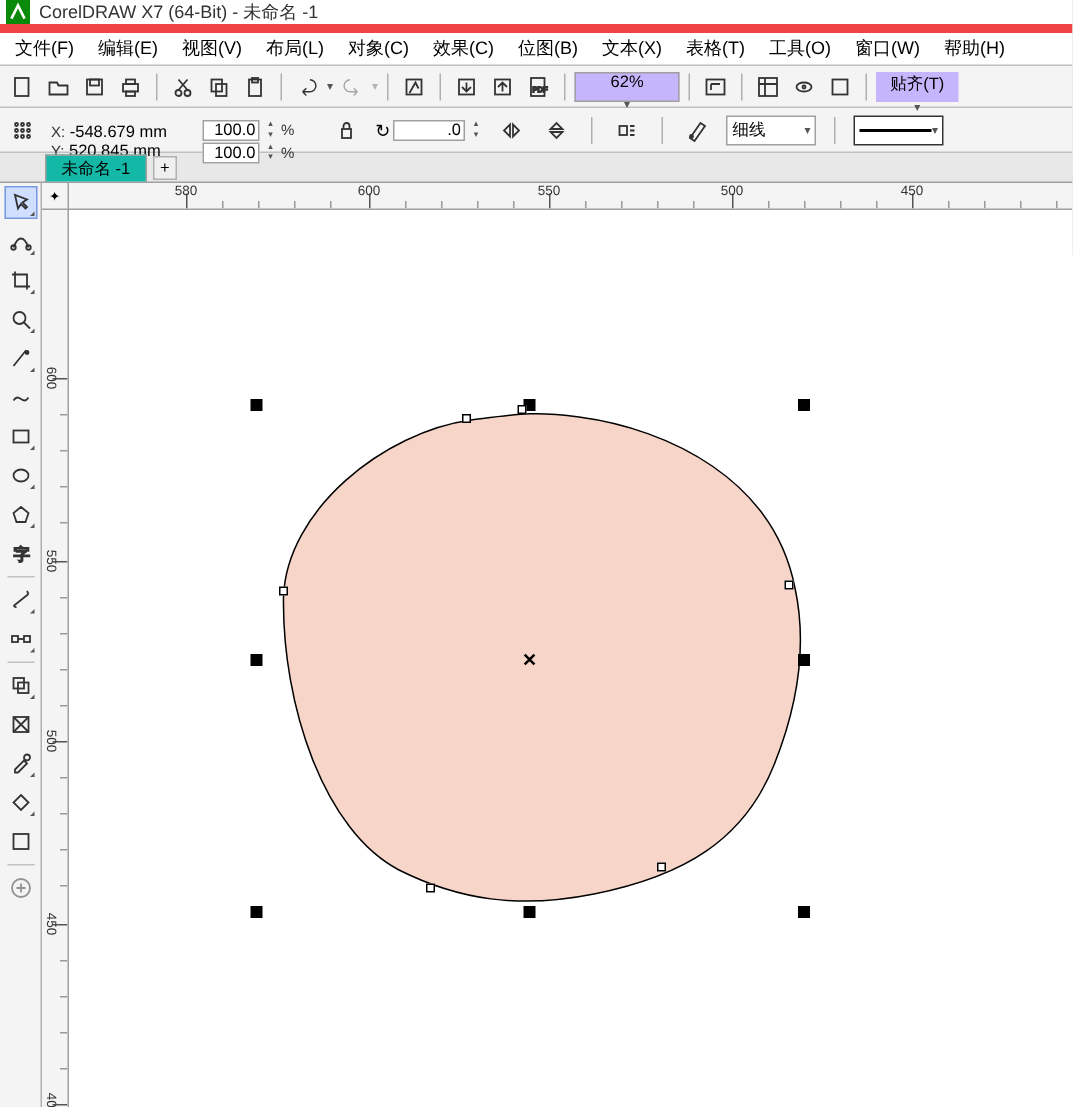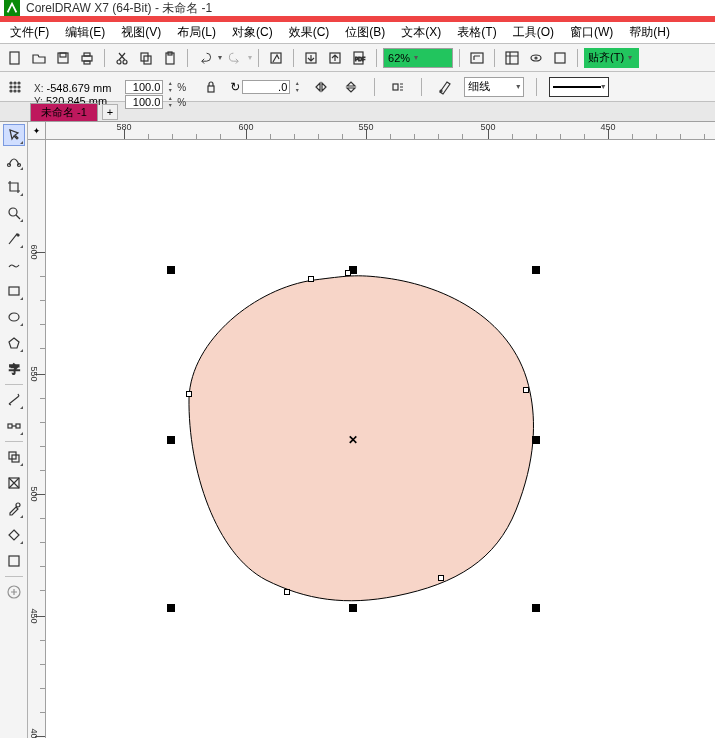--- a/index.html
+++ b/index.html
@@ -11,39 +11,39 @@
   .titlebar span.title-text { font-size: 12px; color: #333; }
   
   
   .menubar { height: 22px; background: #fff; display: flex; align-items: center; padding: 0 2px; border-bottom: 1px solid #c0c0c0; }
   .menubar .mitem { padding: 2px 8px; font-size: 12px; cursor: default; }
   
   
   .toolbar1 { height: 28px; background: #f4f4f4; display: flex; align-items: center; padding: 0 4px; gap: 2px; border-bottom: 1px solid #c0c0c0; }
   .tb-btn { width: 22px; height: 22px; display: inline-flex; align-items: center; justify-content: center; border: 1px solid transparent; }
   .tb-sep { width: 1px; height: 18px; background: #b0b0b0; margin: 0 4px; }
-  .tb-combo { height: 20px; font-size: 11px; border: 1px solid #a0a0a0; background: #22c55e; display: inline-flex; align-items: center; padding: 0 4px; gap: 4px; }
+  .tb-combo { height: 20px; font-size: 11px; border: 1px solid #a0a0a0; background: #c4b5fd; display: inline-flex; align-items: center; padding: 0 4px; gap: 4px; flex-direction: column; }
   .dd { font-size: 8px; color: #555; }
   
   
   .propbar { height: 30px; background: #f4f4f4; display: flex; align-items: center; padding: 0 4px; gap: 8px; border-bottom: 1px solid #c0c0c0; }
-  .prop-grid { display: grid; grid-template-columns: auto auto; gap: 1px 6px; align-items: center; font-size: 11px; margin-top: 16px; }
+  .prop-grid { display: grid; grid-template-columns: auto auto; gap: 1px 16px; align-items: center; font-size: 11px; margin-top: 16px; }
   .prop-grid .lbl { color: #333; font-size: 10px; }
   .prop-grid .val { font-size: 11px; }
   .prop-grid .unit { font-size: 10px; color: #333; }
   .num-input { width: 70px; height: 14px; font-size: 11px; border: 1px solid #a0a0a0; background: #fff; text-align: right; padding-right: 2px; }
   .spin { width: 10px; height: 14px; display: inline-flex; flex-direction: column; }
   .spin div { width: 10px; height: 7px; font-size: 6px; line-height: 6px; text-align: center; color: #555; }
   .outline-combo { width: 60px; height: 20px; border: 1px solid #a0a0a0; background: #fff; display: inline-flex; align-items: center; justify-content: space-between; padding: 0 3px; font-size: 11px; }
   .line-style-combo { width: 60px; height: 20px; border: 1px solid #333; background: #fff; display: inline-flex; align-items: center; padding: 0 3px; }
   .line-sample { flex: 1; height: 2px; background: #000; }
   
   
   .doc-tabs { height: 20px; background: #e8e8e8; display: flex; align-items: flex-end; padding-left: 30px; border-bottom: 1px solid #a0a0a0; }
-  .doc-tab { height: 18px; padding: 0 10px; font-size: 11px; background: #be185d; border: 1px solid #a0a0a0; border-bottom: none; display: flex; align-items: center; }
+  .doc-tab { height: 18px; padding: 0 10px; font-size: 11px; background: #14b8a6; border: 1px solid #a0a0a0; border-bottom: none; display: flex; align-items: center; }
   .add-tab { width: 16px; height: 16px; border: 1px solid #b0b0b0; background: #f0f0f0; display: inline-flex; align-items: center; justify-content: center; font-size: 11px; margin-left: 4px; margin-bottom: 1px; }
   
   
   .main { display: flex; height: 616px; }
   
   
   .toolbox { width: 28px; background: #f4f4f4; border-right: 1px solid #b0b0b0; display: flex; flex-direction: column; align-items: center; padding-top: 2px; gap: 4px; }
   .tool { width: 22px; height: 22px; display: inline-flex; align-items: center; justify-content: center; border: 1px solid transparent; position: relative; }
   .tool.active { background: #d0deff; border-color: #7a9ae0; }
   .tool .corner { position: absolute; right: 1px; bottom: 1px; width: 0; height: 0; border-left: 3px solid transparent; border-bottom: 3px solid #555; }

